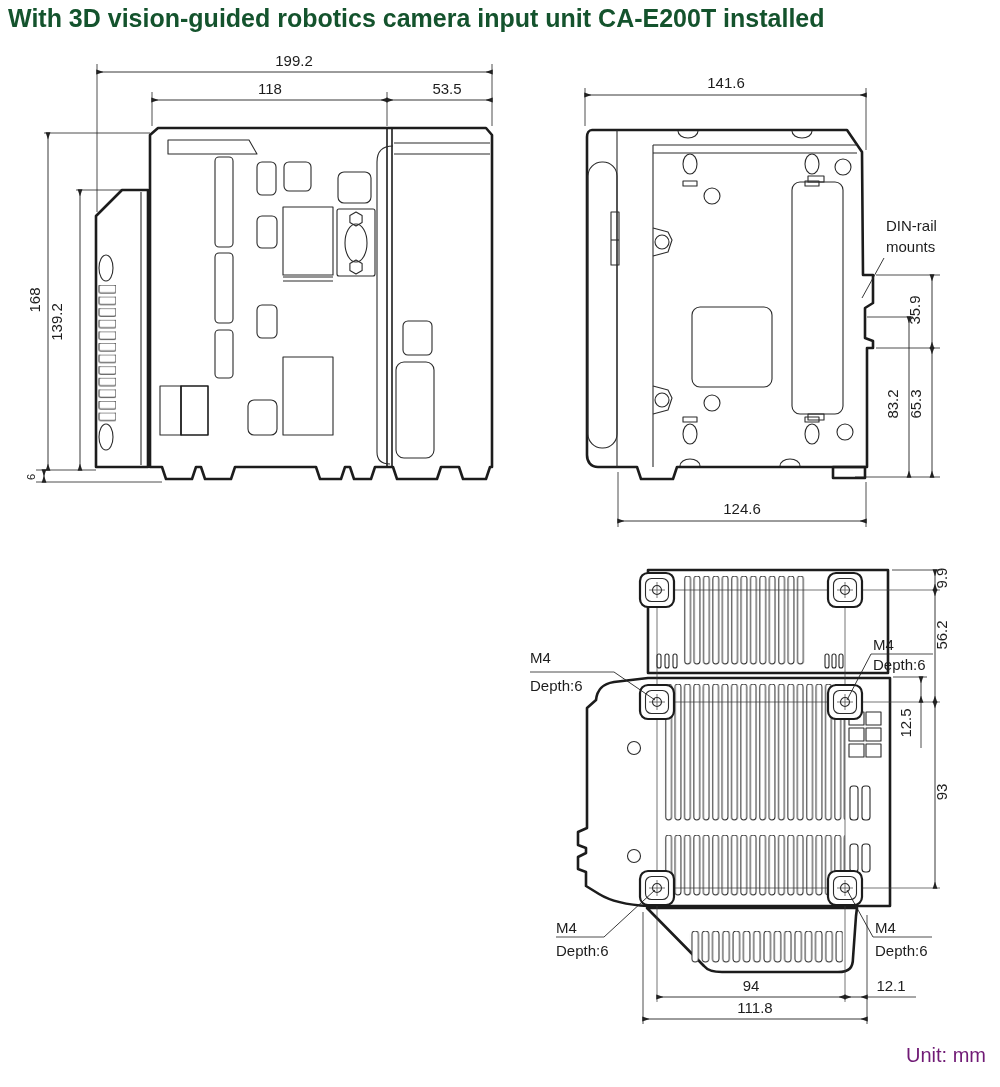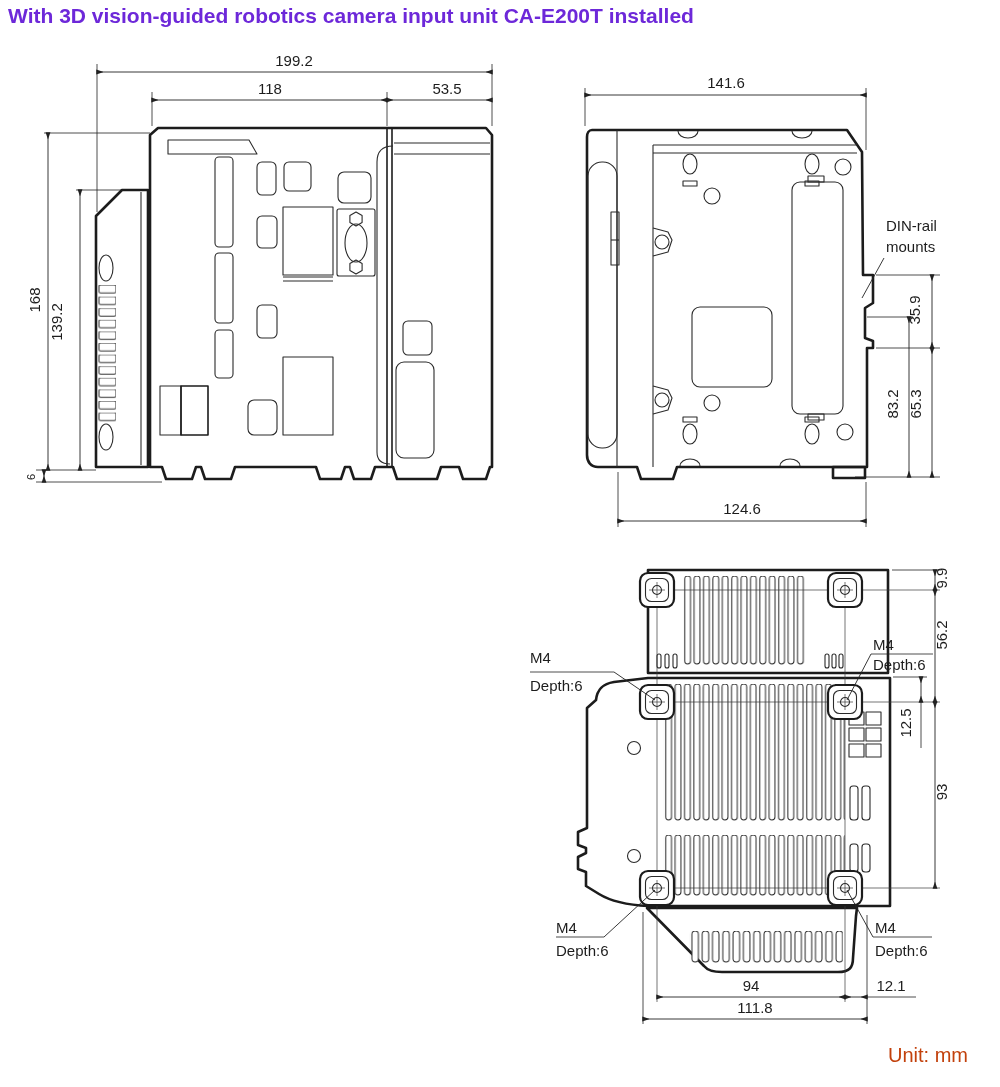--- a/index.html
+++ b/index.html
@@ -1,18 +1,18 @@
 <!DOCTYPE html>
 <html><head>
 <meta charset="utf-8">
 <style>
   html,body{margin:0;padding:0;background:#fff;}
   body{width:1000px;height:1087px;position:relative;font-family:"Liberation Sans",sans-serif;}
-  .title{position:absolute;left:8px;top:4px;font-size:21px;font-weight:bold;color:#6d28d9;white-space:nowrap;}
-  .unit-note{position:absolute;right:32px;top:1044px;font-size:20px;color:#c2410c;}
+  .title{position:absolute;left:8px;top:4px;font-size:25px;font-weight:bold;color:#14532d;white-space:nowrap;}
+  .unit-note{position:absolute;right:14px;top:1044px;font-size:20px;color:#701a75;}
   svg{position:absolute;left:0;top:0;}
   .thick{fill:none;stroke:#1c1c1c;stroke-width:2.6;stroke-linejoin:round;}
   .med{fill:none;stroke:#1c1c1c;stroke-width:1.6;stroke-linejoin:round;}
   .thin{fill:none;stroke:#2b2b2b;stroke-width:1.1;stroke-linejoin:round;}
   .dimline{fill:none;stroke:#222;stroke-width:0.9;}
   .extline{fill:none;stroke:#222;stroke-width:0.8;}
   .cline{fill:none;stroke:#3a3a3a;stroke-width:0.7;}
   .leader{fill:none;stroke:#222;stroke-width:0.9;}
   text{font-family:"Liberation Sans",sans-serif;fill:#1d1d1d;font-size:15px;}
   text.small{font-size:11px;}

